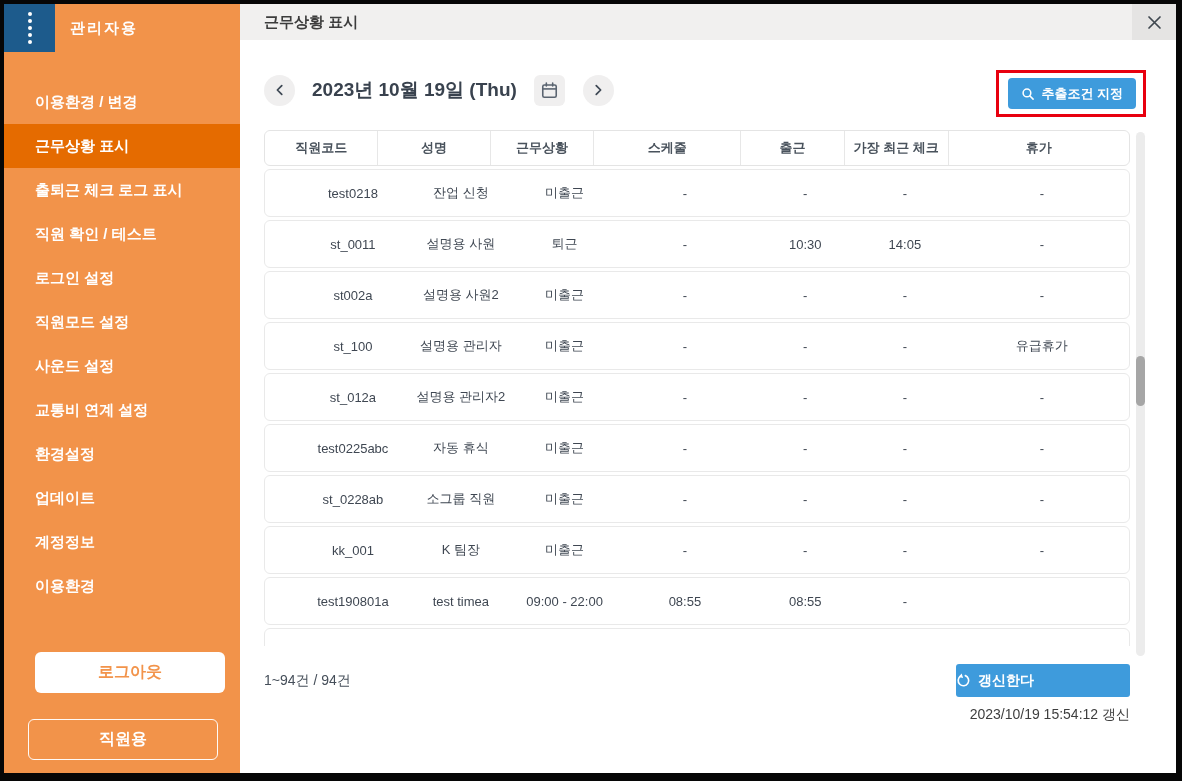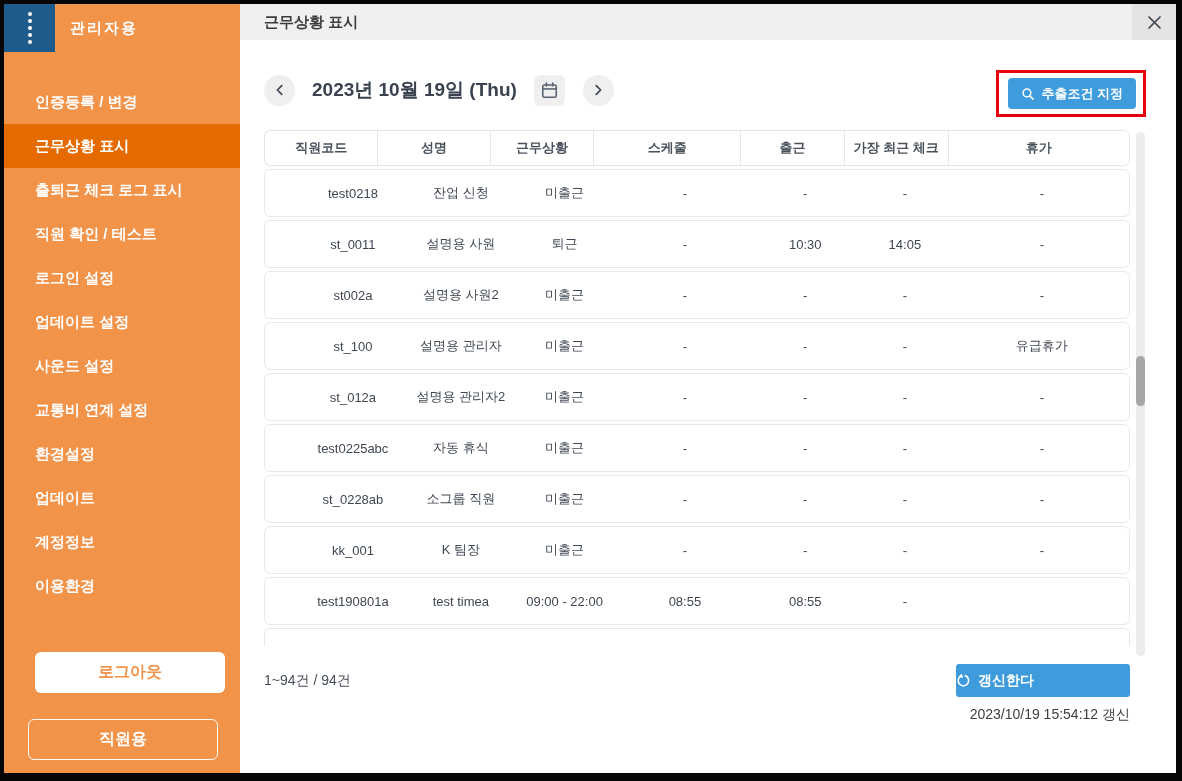--- a/index.html
+++ b/index.html
@@ -146,26 +146,26 @@
     <div class="kebab-btn">
       <i></i>
       <i></i>
       <i></i>
       <i></i>
       <i></i>
     </div>
     <div class="sidebar-title">관리자용</div>
 
     <nav class="menu" id="menu">
-        <div class="menu-item">인증등록 / 변경</div>
+        <div class="menu-item">이용환경 / 변경</div>
         <div class="menu-item active">근무상황 표시</div>
         <div class="menu-item">출퇴근 체크 로그 표시</div>
         <div class="menu-item">직원 확인 / 테스트</div>
         <div class="menu-item">로그인 설정</div>
-        <div class="menu-item">업데이트 설정</div>
+        <div class="menu-item">직원모드 설정</div>
         <div class="menu-item">사운드 설정</div>
         <div class="menu-item">교통비 연계 설정</div>
         <div class="menu-item">환경설정</div>
         <div class="menu-item">업데이트</div>
         <div class="menu-item">계정정보</div>
         <div class="menu-item">이용환경</div>
       </nav>
 
     <button class="btn-logout">로그아웃</button>
     <button class="btn-employee">직원용</button>

